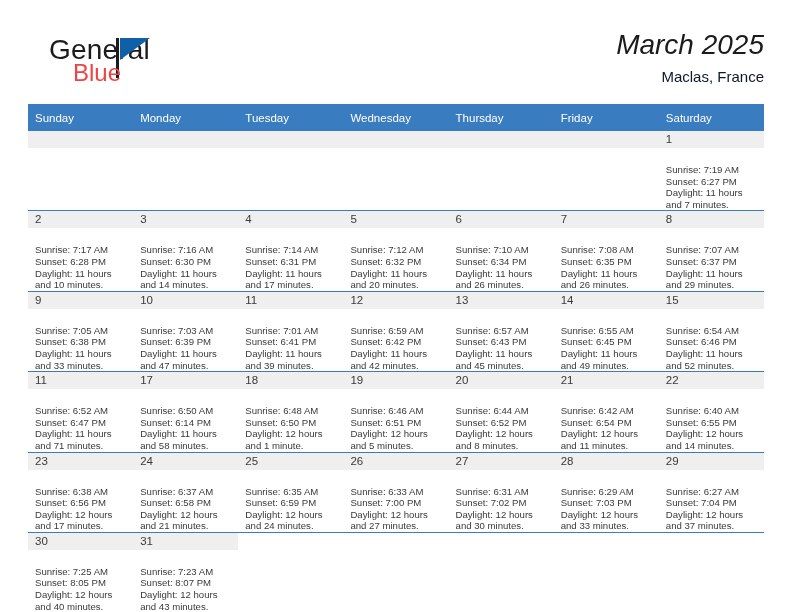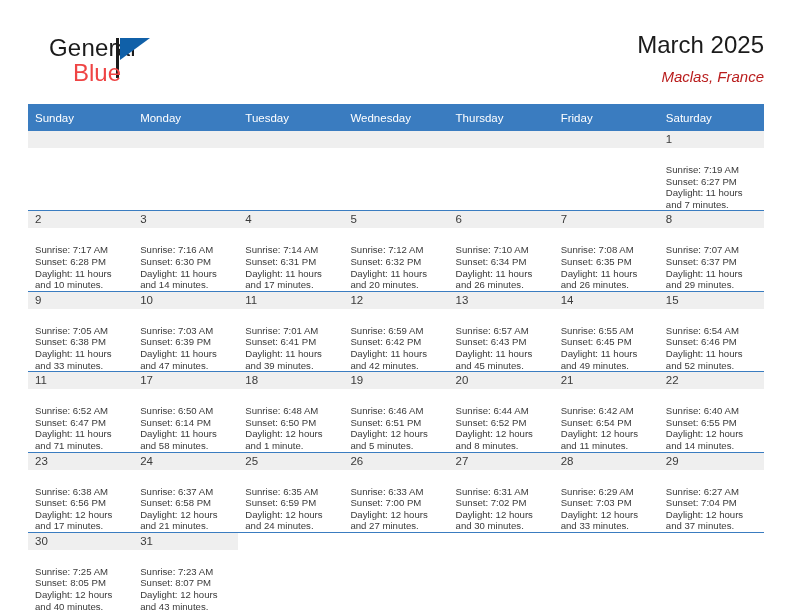--- a/index.html
+++ b/index.html
@@ -33,21 +33,21 @@
     position: absolute;
     left: 12px;
     top: 6px;
     width: 230px;
     height: 60px;
   }
   .brand-general {
     position: absolute;
     left: 9px;
     top: 0;
-    font-size: 24px;
+    font-size: 28px;
     letter-spacing: 0.2px;
     color: #1b1b1b;
     font-family: "Liberation Sans", sans-serif;
   }
   .brand-flag {
     position: absolute;
     left: 76px;
     top: 2px;
     width: 36px;
     height: 26px;
@@ -77,32 +77,32 @@
     color: #ef4444;
     font-family: "Liberation Sans", sans-serif;
   }
   .title-wrap {
     position: absolute;
     right: 0;
     top: 0;
     text-align: right;
   }
   .title {
-    font-size: 24px;
+    font-size: 28px;
     color: #1b1b1b;
     line-height: 34px;
     white-space: nowrap;
+    font-style: italic;
   }
   .subtitle {
     font-size: 15px;
-    color: #b91c1c;
+    color: #0f172a;
     line-height: 22px;
     margin-top: 4px;
     white-space: nowrap;
-    font-style: italic;
   }
 
   
   .calendar {
     position: absolute;
     left: 28px;
     top: 104px;
     width: 736px;
     border-collapse: collapse;
     table-layout: fixed;

